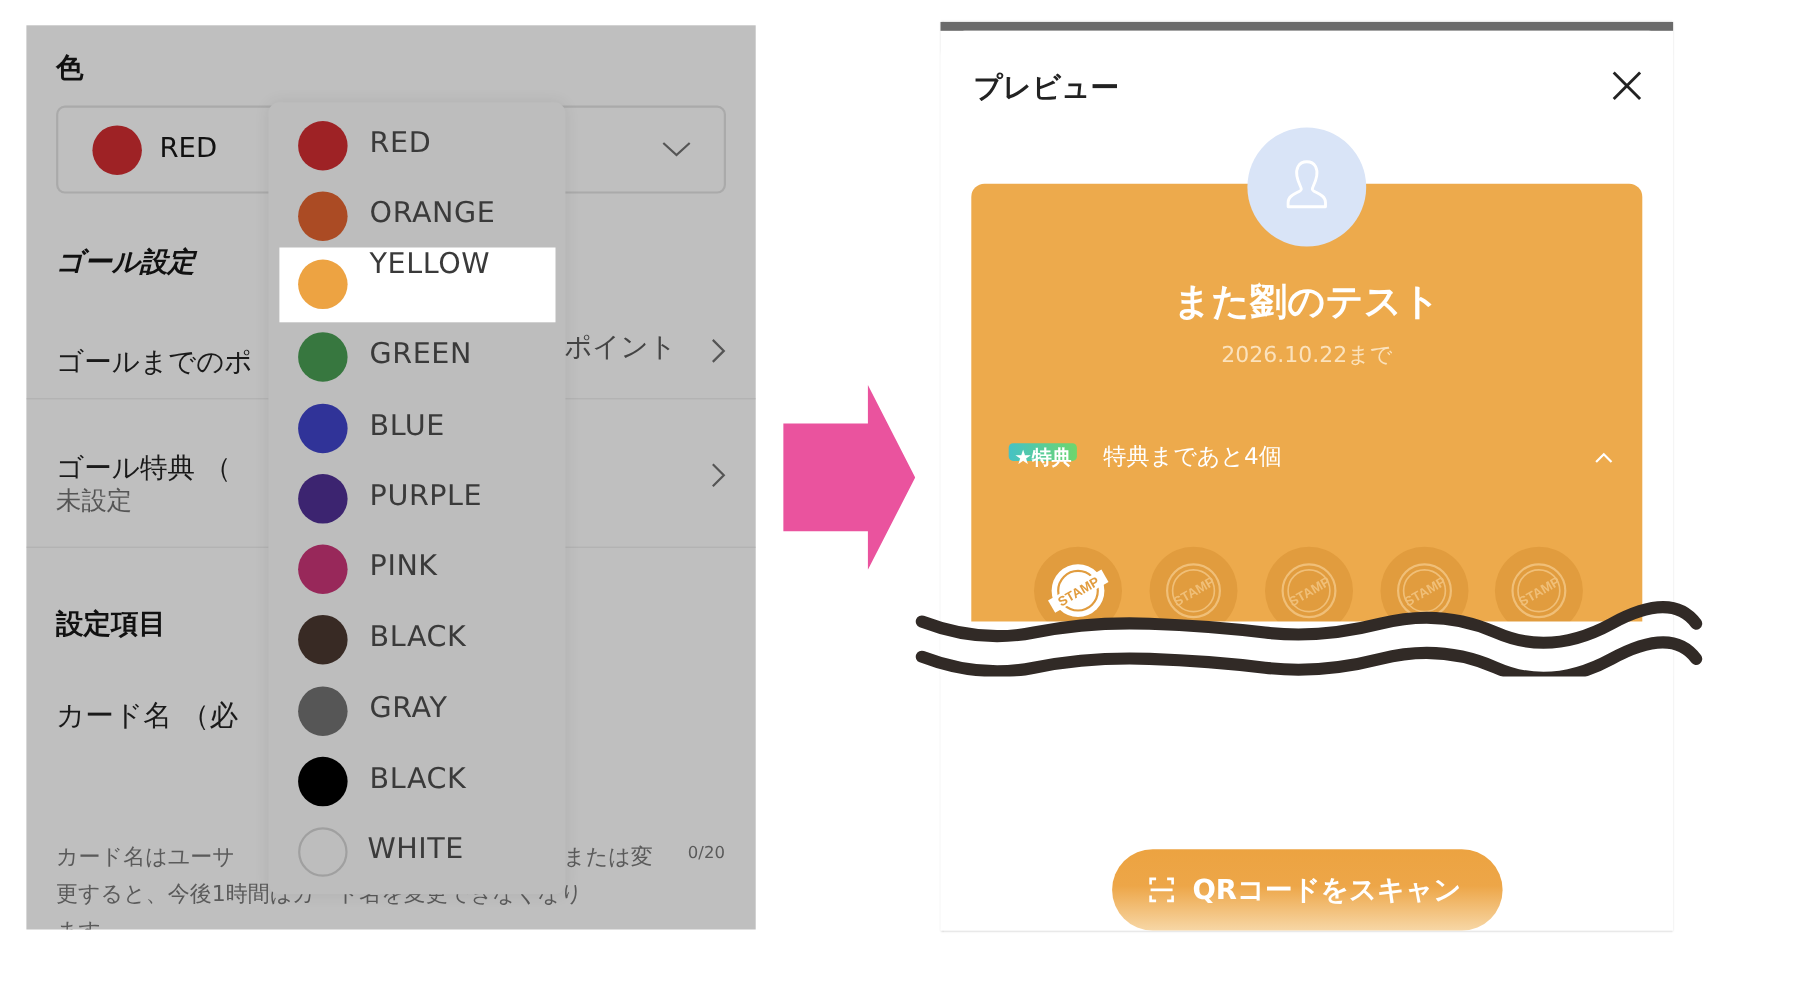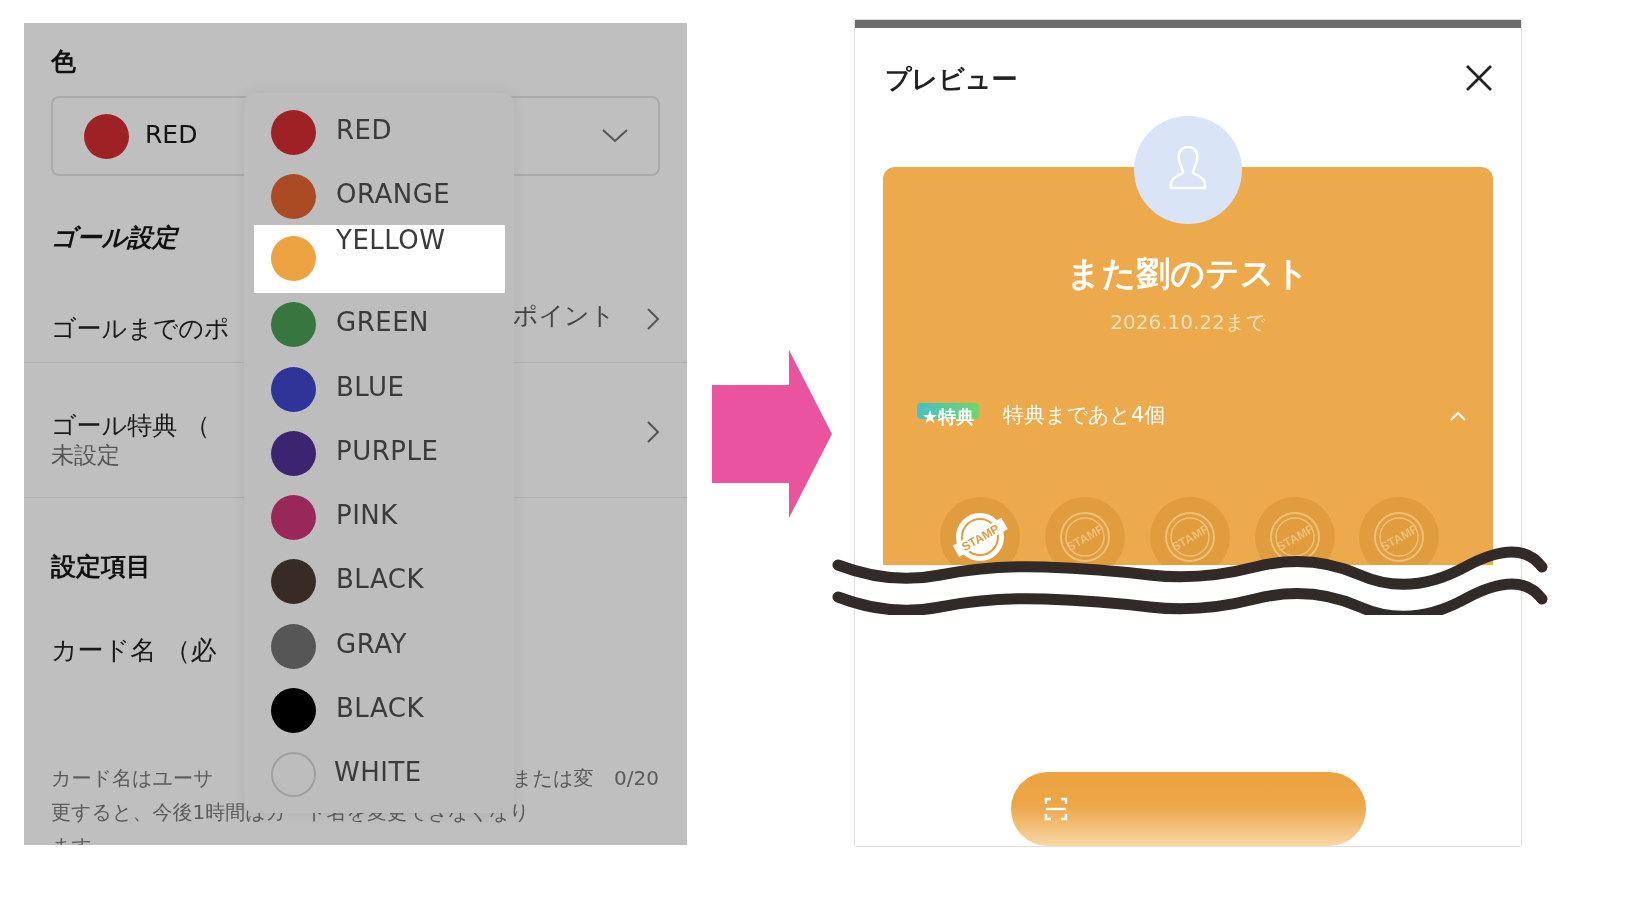--- a/index.html
+++ b/index.html
@@ -24,21 +24,21 @@
   .row-value { position: absolute; font-size: 25px; color: #444; white-space: nowrap; }
   .row-chev { position: absolute; width: 22px; height: 26px; }
   .divider { position: absolute; left: 0; width: 663px; height: 1px; background: #b0b0b0; }
   .text-input {
     position: absolute; left: 27px; top: 649px; width: 609px; height: 76px;
     border: 2px solid #aaaaaa; border-radius: 6px;
   }
   .text-input .ph { position: absolute; left: 22px; top: 18px; font-size: 27px; color: #8c8c8c; white-space: nowrap; }
   .text-input .ph-right { position: absolute; right: 46px; top: 18px; font-size: 27px; color: #8c8c8c; white-space: nowrap; }
   .help { position: absolute; left: 27px; font-size: 20px; color: #5a5a5a; white-space: nowrap; }
-  .counter { position: absolute; right: 28px; top: 743px; font-size: 20px; color: #5a5a5a; }
+  .counter { position: absolute; right: 28px; top: 743px; font-size: 15px; color: #5a5a5a; }
 
   
   .dropdown {
     position: absolute; left: 220px; top: 93px; width: 270px; height: 720px;
     background: #bdbdbd; border-radius: 10px;
     box-shadow: 0 0 14px rgba(0,0,0,0.08);
   }
   .dd-item { position: absolute; left: 0; width: 270px; height: 64px; }
   .dd-item.selected { left: 10px; width: 251px; height: 68px; background: #ffffff; }
   .dd-item .swatch { position: absolute; left: 27px; top: 13px; width: 45px; height: 45px; border-radius: 50%; }
@@ -262,13 +262,14 @@
   <rect x="25" y="20" width="666" height="50" fill="#ffffff"></rect>
   <path d="M8 20 Q 60 40 110 30 T 215 22 T 320 30 T 425 22 T 530 30 T 635 22 T 712 22" fill="none" stroke="#312a26" stroke-width="11" stroke-linecap="round"></path>
   <path d="M8 52 Q 60 72 110 62 T 215 54 T 320 62 T 425 54 T 530 62 T 635 54 T 712 54" fill="none" stroke="#312a26" stroke-width="11" stroke-linecap="round"></path>
 </svg>
 
 <div class="qr-btn">
   <svg class="qr-icon" viewBox="0 0 24 24">
     <path d="M2 7 V2 H7 M17 2 H22 V7 M22 17 V22 H17 M7 22 H2 V17" fill="none" stroke="#fff" stroke-width="2.4"></path>
     <line x1="2" y1="12" x2="22" y2="12" stroke="#fff" stroke-width="2.4"></line>
   </svg>
+  <span class="qr-label">QRコードをスキャン</span>
 </div>
 
 </body></html>

